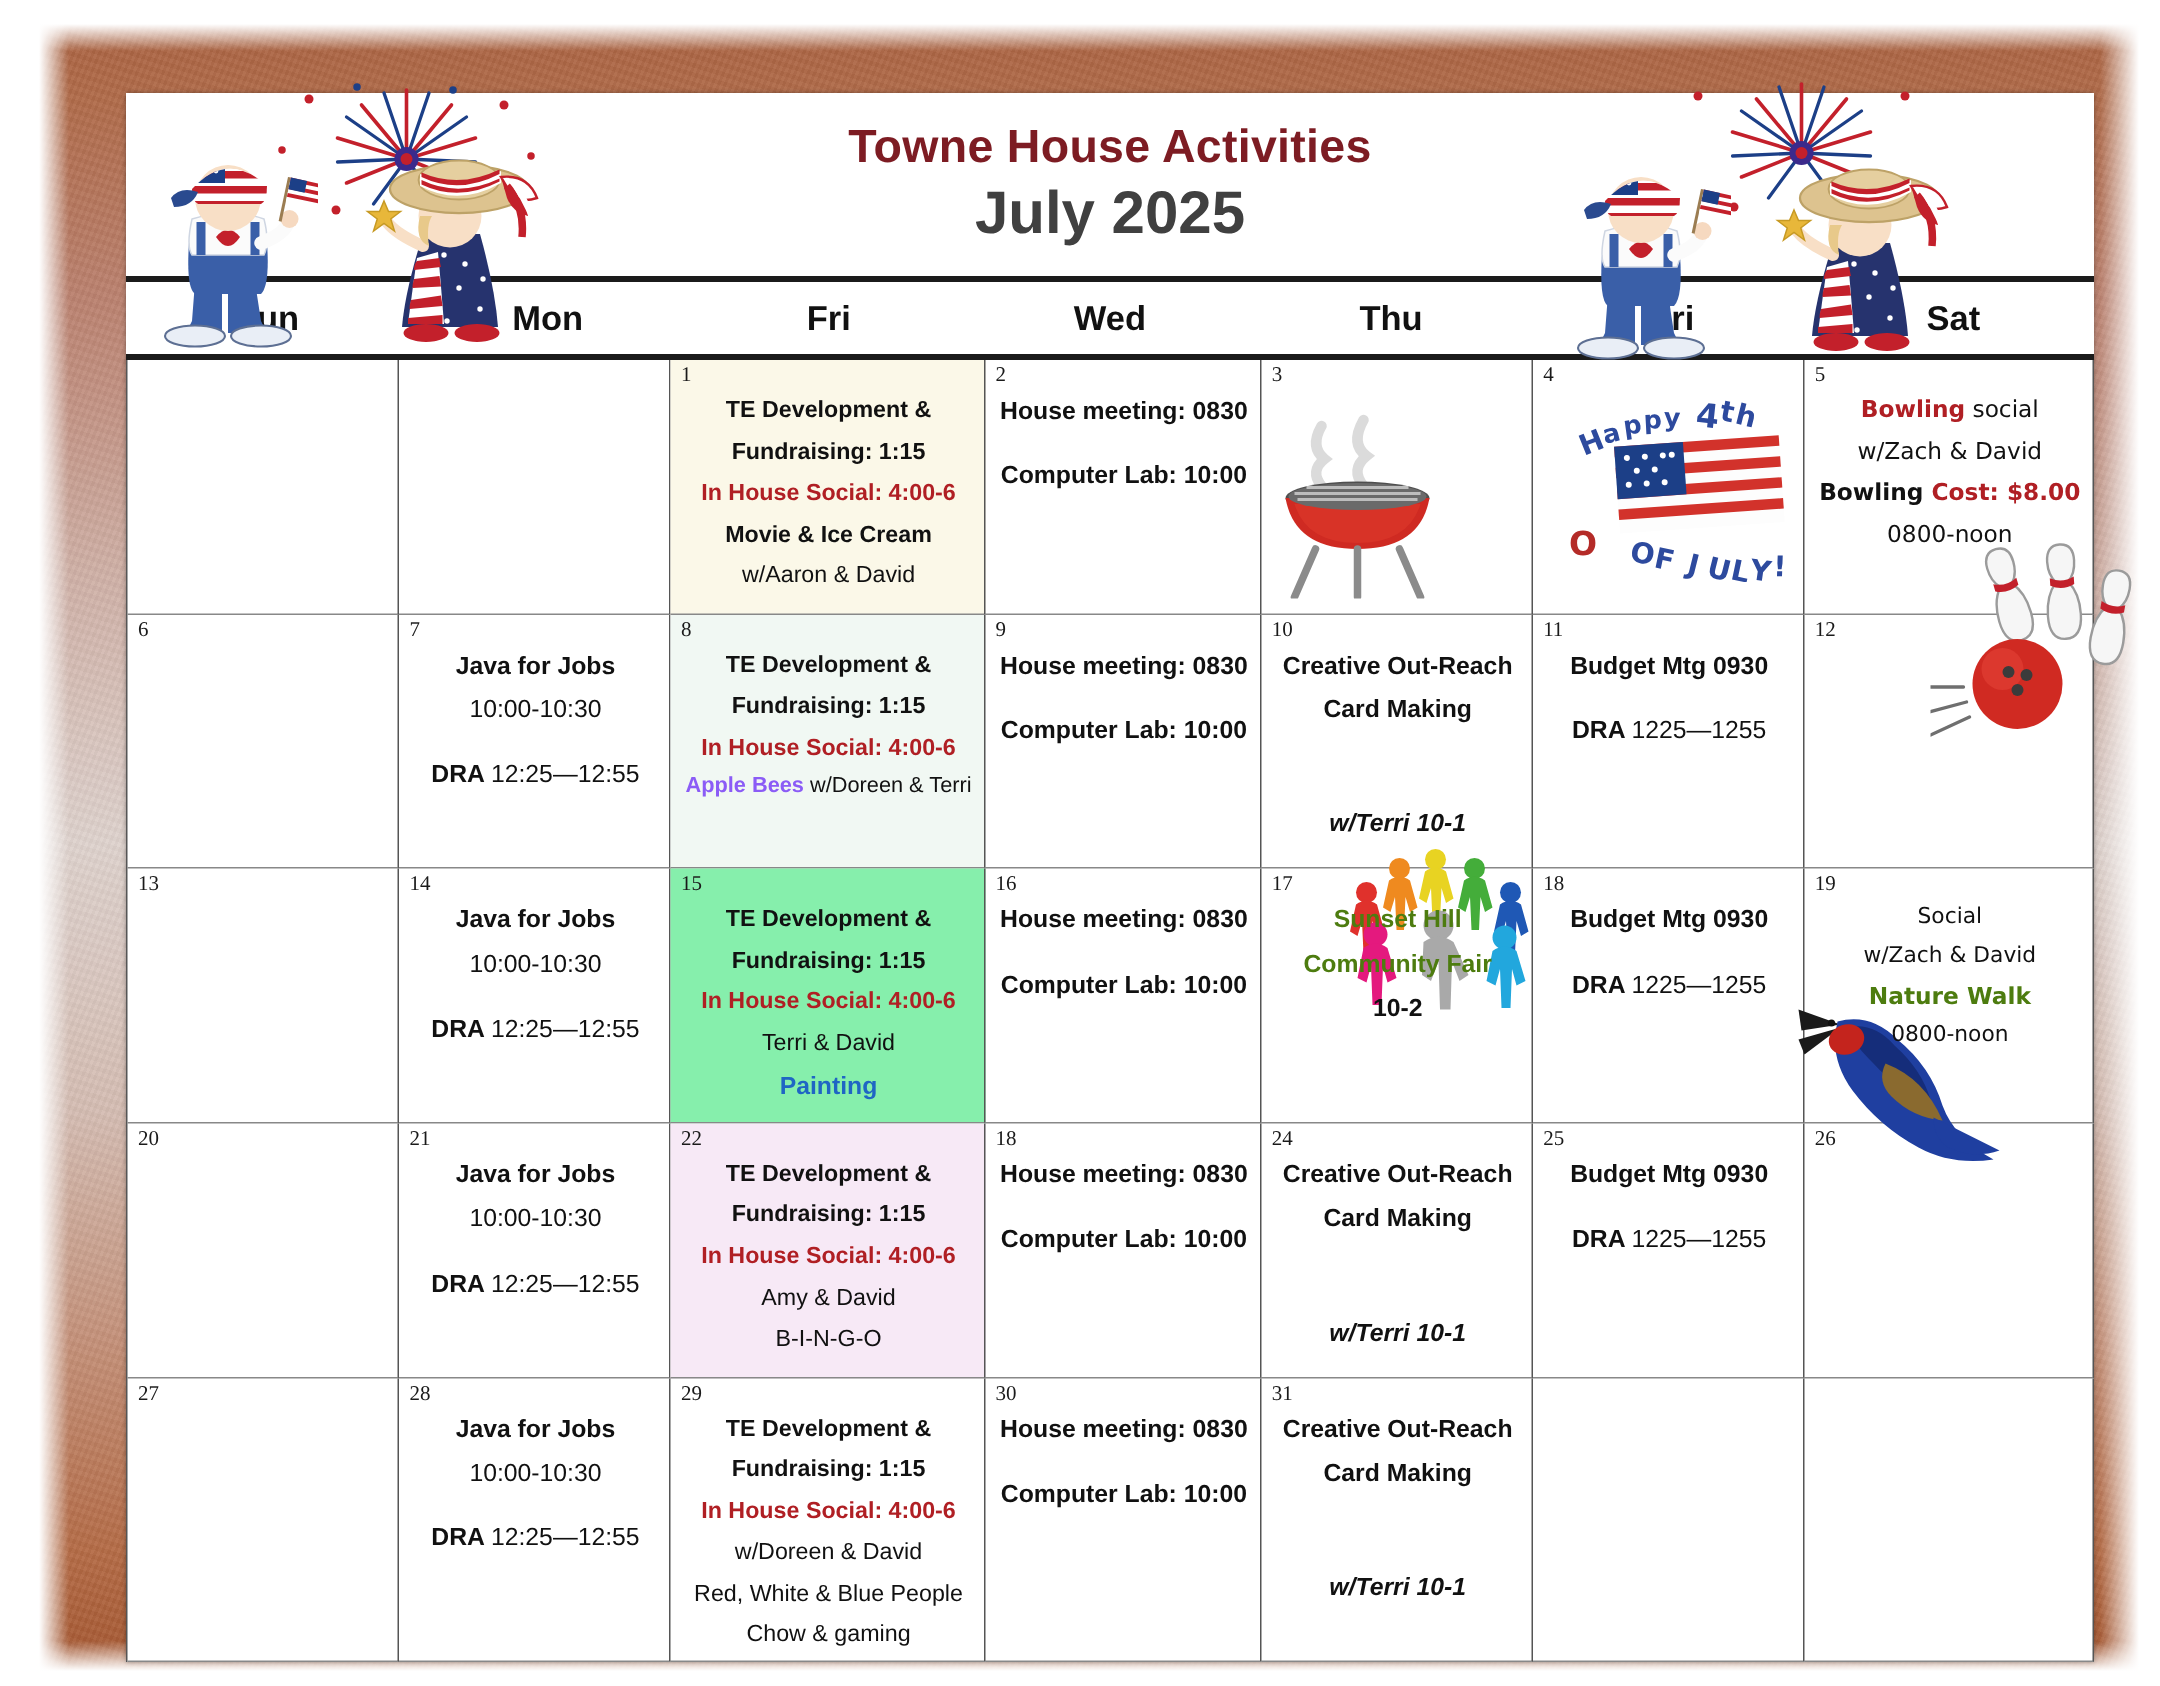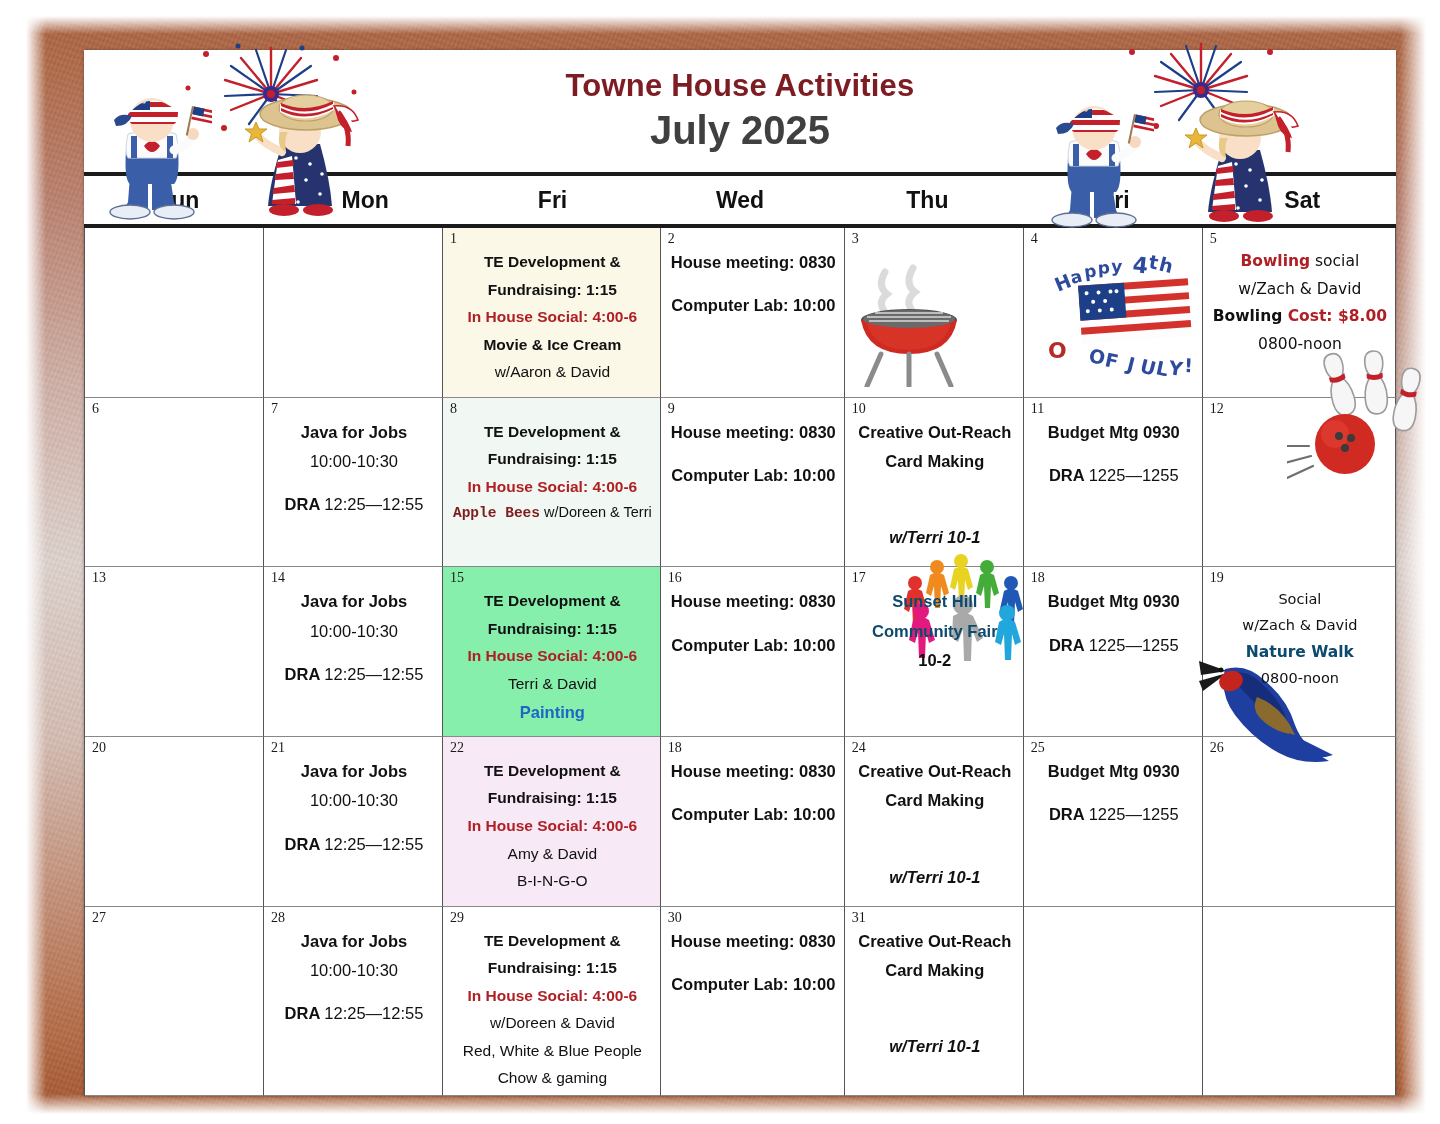--- a/index.html
+++ b/index.html
@@ -48,21 +48,21 @@
     background:
       linear-gradient(90deg, rgba(255,255,255,1) 0px, rgba(255,255,255,1) 26px, rgba(255,255,255,0) 46px),
       linear-gradient(270deg, rgba(255,255,255,1) 0px, rgba(255,255,255,1) 14px, rgba(255,255,255,0) 40px),
       linear-gradient(180deg, rgba(255,255,255,1) 0px, rgba(255,255,255,1) 16px, rgba(255,255,255,0) 34px),
       linear-gradient(0deg, rgba(255,255,255,1) 0px, rgba(255,255,255,1) 10px, rgba(255,255,255,0) 30px);
   }
 
   
   #sheet {
     position: absolute;
-    left: 84px; top: 50px;
+    left: 84px; top: 62px;
     width: 1312px; height: 1046px;
     background: #ffffff;
     box-shadow: 0 0 3px rgba(0,0,0,.35);
   }
 
   
   #title-block {
     position: absolute;
     left: 0; top: 0;
     width: 1312px; height: 122px;
@@ -149,22 +149,22 @@
     font-size: 15.5px;
     line-height: 1.78;
     color: #111;
     white-space: nowrap;
   }
   .ev.spacer { line-height: 1.1; height: 14px; }
 
   .b    { font-weight: bold; }
   .i    { font-style: italic; margin-top: 47px; }
   .red  { color: #b01f24; }
-  .darkred { color: #0c4a6e; }
-  .green{ color: #7f1d1d; font-family: Liberation Mono, monospace; }
+  .darkred { color: #4d7c0f; }
+  .green{ color: #8b5cf6; }
   .blue { color: #1f66c4; }
   .lg   { font-size: 16.5px; }
   .sm   { font-size: 14.5px; }
   .round { font-family: "DejaVu Sans", sans-serif; }
 
   
   .cell-art { position: absolute; pointer-events: none; z-index: 1; }
   .events, .daynum { position: relative; z-index: 2; }
 </style>
 </head>

